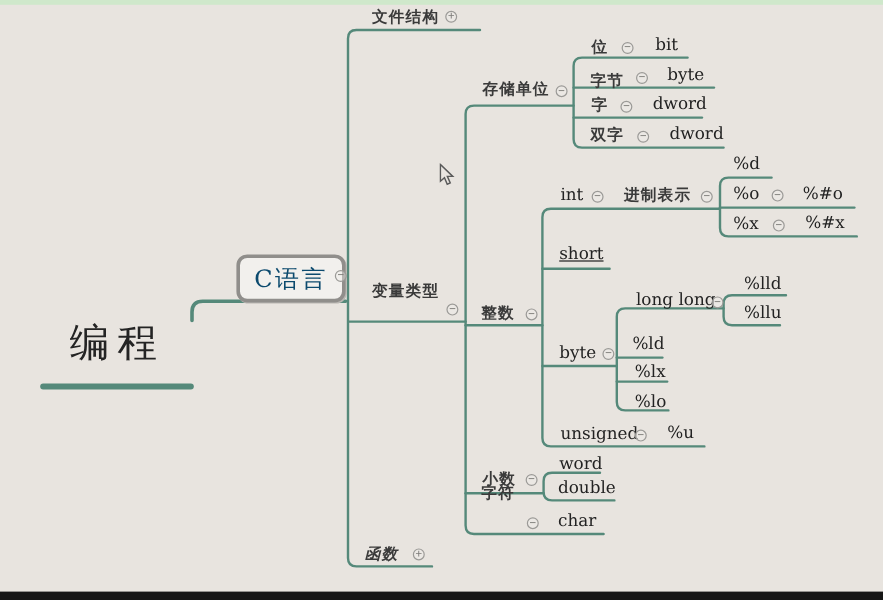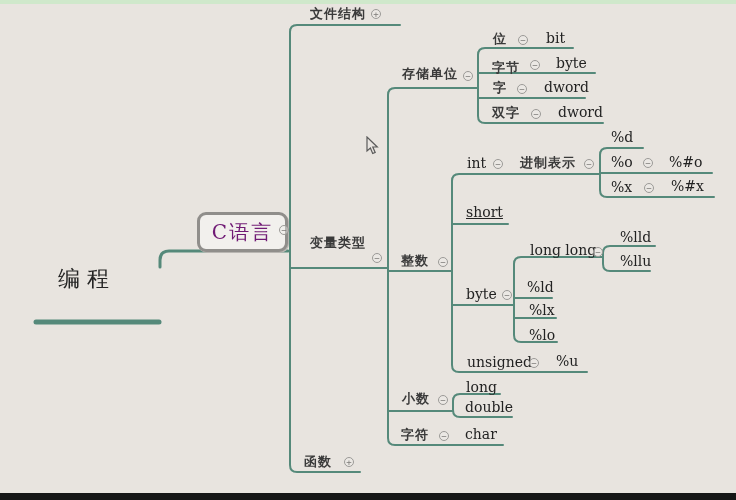--- a/index.html
+++ b/index.html
@@ -7,31 +7,31 @@
     width:736px;height:500px;position:relative;overflow:hidden;
     background:#e8e4df;
     font-family:"Liberation Sans","DejaVu Sans",sans-serif;
   }
   .top-bar{position:absolute;left:0;top:0;width:736px;height:4px;background:#cfe8cb;}
   .bottom-bar{position:absolute;left:0;top:493px;width:736px;height:7px;background:#161616;}
   #branch-svg{position:absolute;left:0;top:0;}
   .root-label{
     position:absolute;left:58px;top:264px;
     font-family:"DejaVu Serif","Liberation Serif",serif;
-    font-size:22px;color:#242424;letter-spacing:7px;white-space:nowrap;
+    font-size:33px;color:#242424;letter-spacing:7px;white-space:nowrap;
   }
   .center-box{
     position:absolute;left:197px;top:212px;width:85px;height:34px;
     border:3px solid #908e8b;border-radius:9px;background:#f2f0ed;
     box-shadow:1px 1px 0 #b9b6b2;
     display:flex;align-items:center;justify-content:center;
   }
   .center-box .center-label{
     font-family:"DejaVu Serif","Liberation Serif",serif;
-    font-size:20px;color:#701a75;letter-spacing:2px;white-space:nowrap;
+    font-size:20px;color:#0c4a6e;letter-spacing:2px;white-space:nowrap;
   }
   .node-cjk{
     position:absolute;font-size:13px;color:#3a3a3a;font-weight:600;
     letter-spacing:1px;white-space:nowrap;line-height:13px;
   }
   .node-latin{
     position:absolute;
     font-family:"DejaVu Serif","Liberation Serif",serif;
     font-size:14px;color:#222;white-space:nowrap;line-height:14px;
   }
@@ -88,21 +88,21 @@
 
 <div class="center-box">
   <span class="center-label">C语言</span>
 </div>
 
 <div id="nodes-layer">
     <span class="node-cjk" style="left: 310px; top: 7px;">文件结构</span>
     <span class="node-icon" style="left: 371px; top: 9px;">+</span>
     <span class="node-cjk" style="left: 310px; top: 236px;">变量类型</span>
     <span class="node-icon" style="left: 372px; top: 253px;">−</span>
-    <span class="node-cjk" style="left: 304px; top: 455px;">函数</span>
+    <span class="node-cjk" style="left: 304px; top: 455px; font-style: italic;">函数</span>
     <span class="node-icon" style="left: 344px; top: 457px;">+</span>
     <span class="node-cjk" style="left: 402px; top: 67px; text-align: right;">存储单位</span>
     <span class="node-icon" style="left: 463px; top: 71px;">−</span>
     <span class="node-cjk" style="left: 493px; top: 32px;">位</span>
     <span class="node-icon" style="left: 518px; top: 35px;">−</span>
     <span class="node-latin" style="left: 546px; top: 31px;">bit</span>
     <span class="node-cjk" style="left: 492px; top: 61px;">字节</span>
     <span class="node-icon" style="left: 530px; top: 60px;">−</span>
     <span class="node-latin" style="left: 556px; top: 56px;">byte</span>
     <span class="node-cjk" style="left: 493px; top: 81px;">字</span>
@@ -132,23 +132,23 @@
     <span class="node-latin" style="left: 466px; top: 287px;">byte</span>
     <span class="node-icon" style="left: 502px; top: 290px;">−</span>
     <span class="node-latin" style="left: 527px; top: 280px;">%ld</span>
     <span class="node-latin" style="left: 529px; top: 303px;">%lx</span>
     <span class="node-latin" style="left: 529px; top: 328px;">%lo</span>
     <span class="node-latin" style="left: 467px; top: 355px;">unsigned</span>
     <span class="node-icon" style="left: 529px; top: 358px;">−</span>
     <span class="node-latin" style="left: 556px; top: 354px;">%u</span>
     <span class="node-cjk" style="left: 402px; top: 392px;">小数</span>
     <span class="node-icon" style="left: 438px; top: 395px;">−</span>
-    <span class="node-latin" style="left: 466px; top: 380px;">long</span>
+    <span class="node-latin" style="left: 466px; top: 380px;">word</span>
     <span class="node-latin" style="left: 465px; top: 400px;">double</span>
-    <span class="node-cjk" style="left: 401px; top: 428px; text-align: right;">字符</span>
+    <span class="node-cjk" style="left: 401px; top: 404px; text-align: right;">字符</span>
     <span class="node-icon" style="left: 439px; top: 431px;">−</span>
     <span class="node-latin" style="left: 465px; top: 427px;">char</span>
     <span class="node-icon" style="left: 279px; top: 225px;">−</span>
   </div>
 
 <svg class="cursor" width="14" height="20" viewBox="0 0 14 20">
   <path d="M1,1 L1,15 L4.4,12 L6.7,17.5 L9.2,16.4 L6.8,11 L11.3,11 Z" fill="#e9e5e1" stroke="#5a5a5a" stroke-width="1.2"></path>
 </svg>
 
 </body></html>

